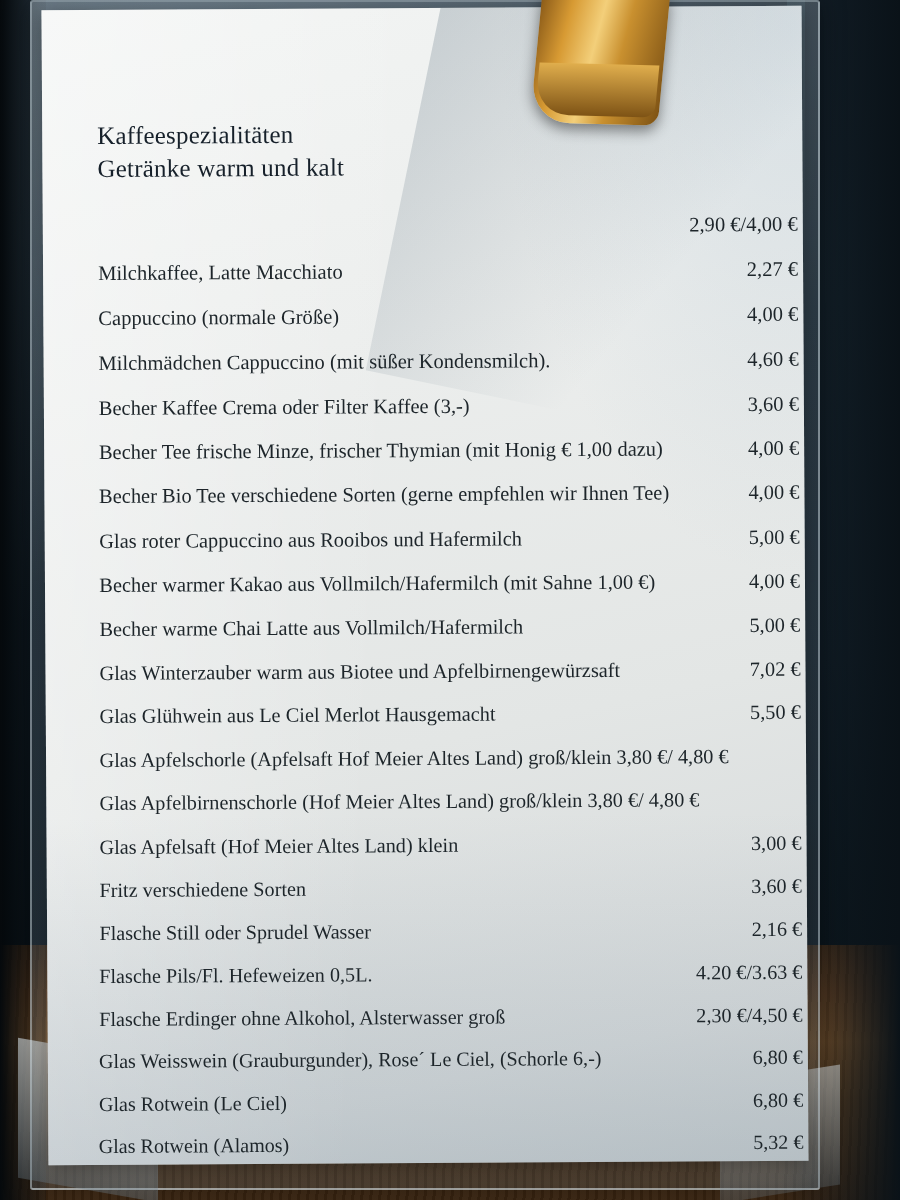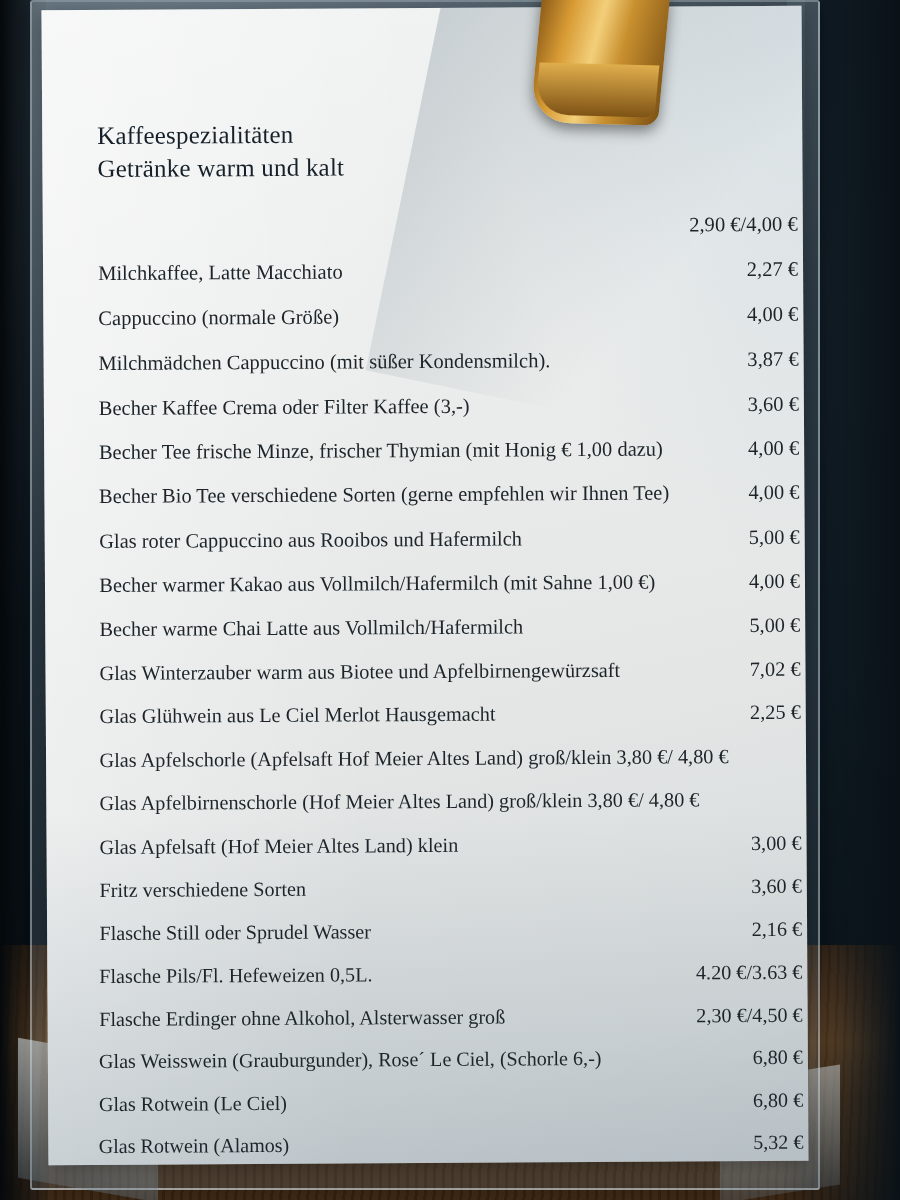--- a/index.html
+++ b/index.html
@@ -188,21 +188,21 @@
           <span class="price">2,27 €</span>
         </div>
         <div class="row" data-idx="2" style="margin-top: 24.3778px; margin-left: -0.0432098px; font-size: 20.55px; width: 700.043px;">
           <span class="name">Cappuccino    (normale Größe)</span>
           <span class="spacer"></span>
           <span class="price">4,00 €</span>
         </div>
         <div class="row" data-idx="3" style="margin-top: 24.2667px; margin-left: -0.0972222px; font-size: 20.525px; width: 700.097px;">
           <span class="name">Milchmädchen Cappuccino (mit süßer Kondensmilch).</span>
           <span class="spacer"></span>
-          <span class="price">3,87 €</span>
+          <span class="price">4,60 €</span>
         </div>
         <div class="row" data-idx="4" style="margin-top: 24.1556px; margin-left: -0.17284px; font-size: 20.5px; width: 700.173px;">
           <span class="name">Becher Kaffee Crema oder Filter Kaffee (3,-)</span>
           <span class="spacer"></span>
           <span class="price">3,60 €</span>
         </div>
         <div class="row" data-idx="5" style="margin-top: 24.0444px; margin-left: -0.270062px; font-size: 20.475px; width: 700.27px;">
           <span class="name">Becher Tee frische Minze, frischer Thymian (mit Honig € 1,00 dazu)</span>
           <span class="spacer"></span>
           <span class="price">4,00 €</span>
@@ -228,21 +228,21 @@
           <span class="price">5,00 €</span>
         </div>
         <div class="row" data-idx="10" style="margin-top: 23.4889px; margin-left: -1.08025px; font-size: 20.35px; width: 701.08px;">
           <span class="name">Glas Winterzauber warm aus Biotee und Apfelbirnengewürzsaft</span>
           <span class="spacer"></span>
           <span class="price">7,02 €</span>
         </div>
         <div class="row" data-idx="11" style="margin-top: 23.3778px; margin-left: -1.3071px; font-size: 20.325px; width: 701.307px;">
           <span class="name">Glas Glühwein aus Le Ciel Merlot Hausgemacht</span>
           <span class="spacer"></span>
-          <span class="price">2,25 €</span>
+          <span class="price">5,50 €</span>
         </div>
         <div class="row" data-idx="12" style="margin-top: 23.2667px; margin-left: -1.55556px; font-size: 20.3px; width: 701.556px;">
           <span class="name">Glas Apfelschorle (Apfelsaft Hof Meier Altes Land) groß/klein 3,80 €/ 4,80 €</span>
           <span class="spacer"></span>
           <span class="price"></span>
         </div>
         <div class="row" data-idx="13" style="margin-top: 23.1556px; margin-left: -1.82562px; font-size: 20.275px; width: 701.826px;">
           <span class="name">Glas Apfelbirnenschorle (Hof Meier Altes Land)     groß/klein 3,80 €/ 4,80 €</span>
           <span class="spacer"></span>
           <span class="price"></span>

